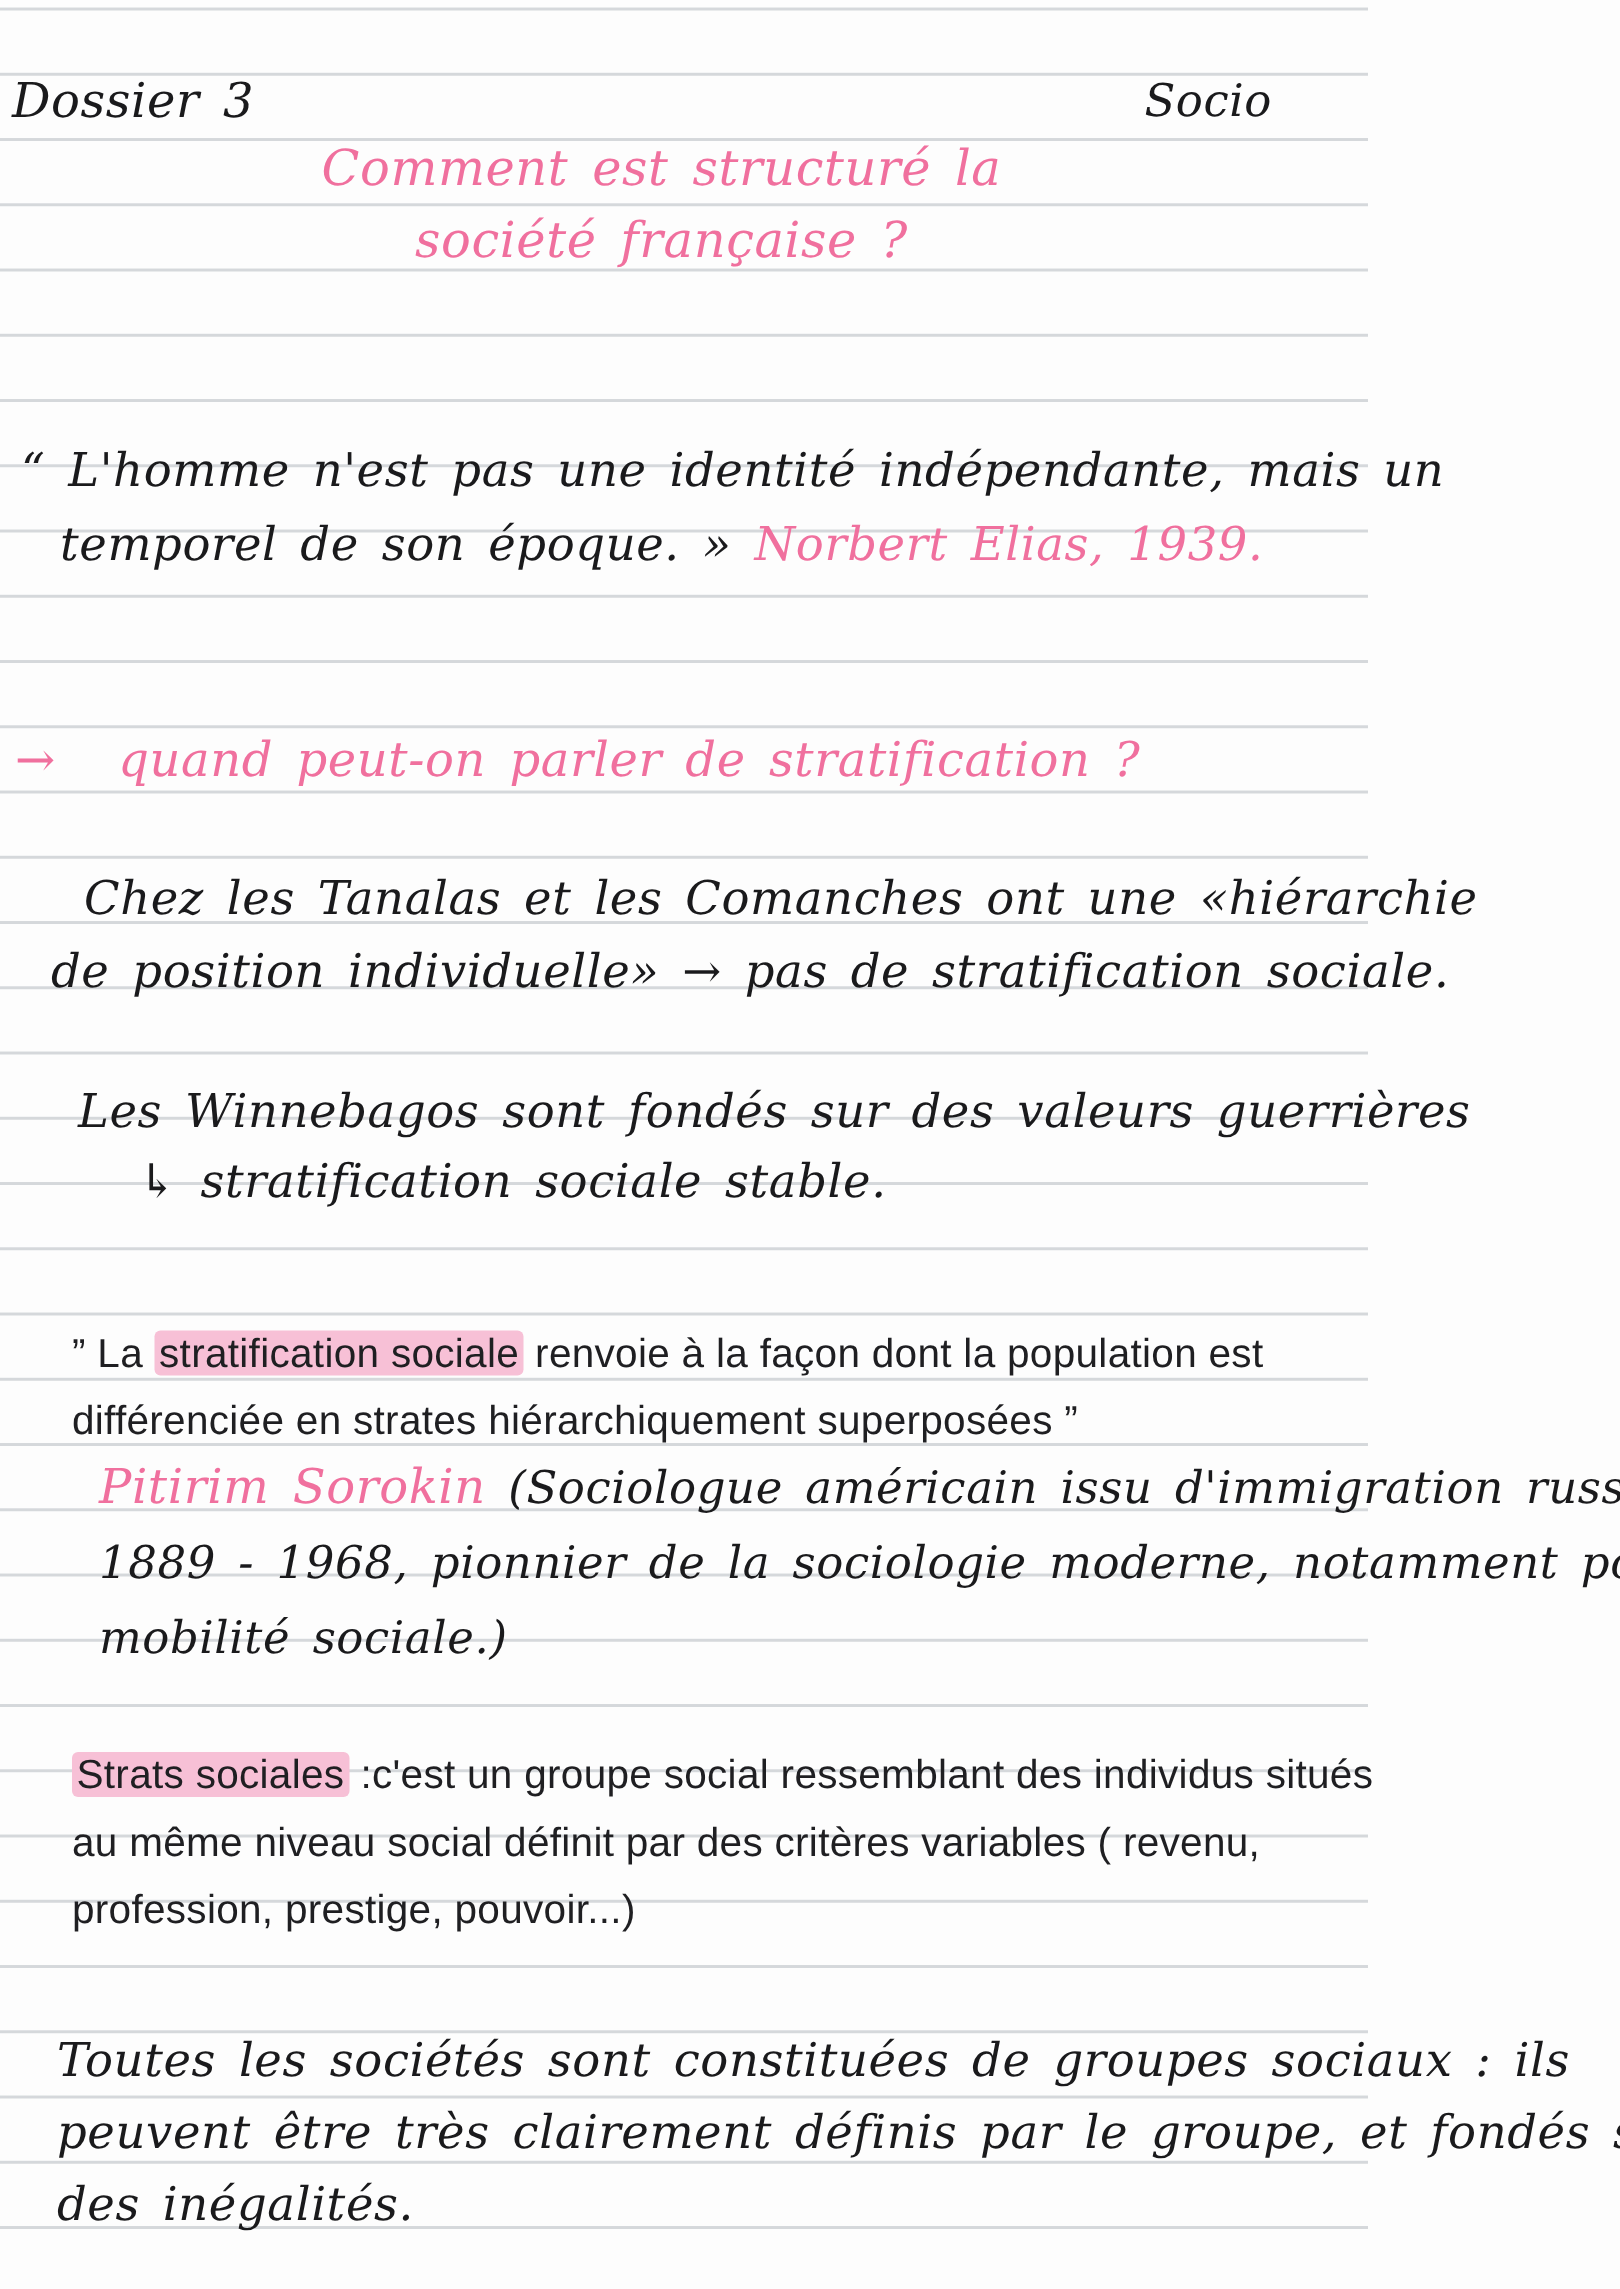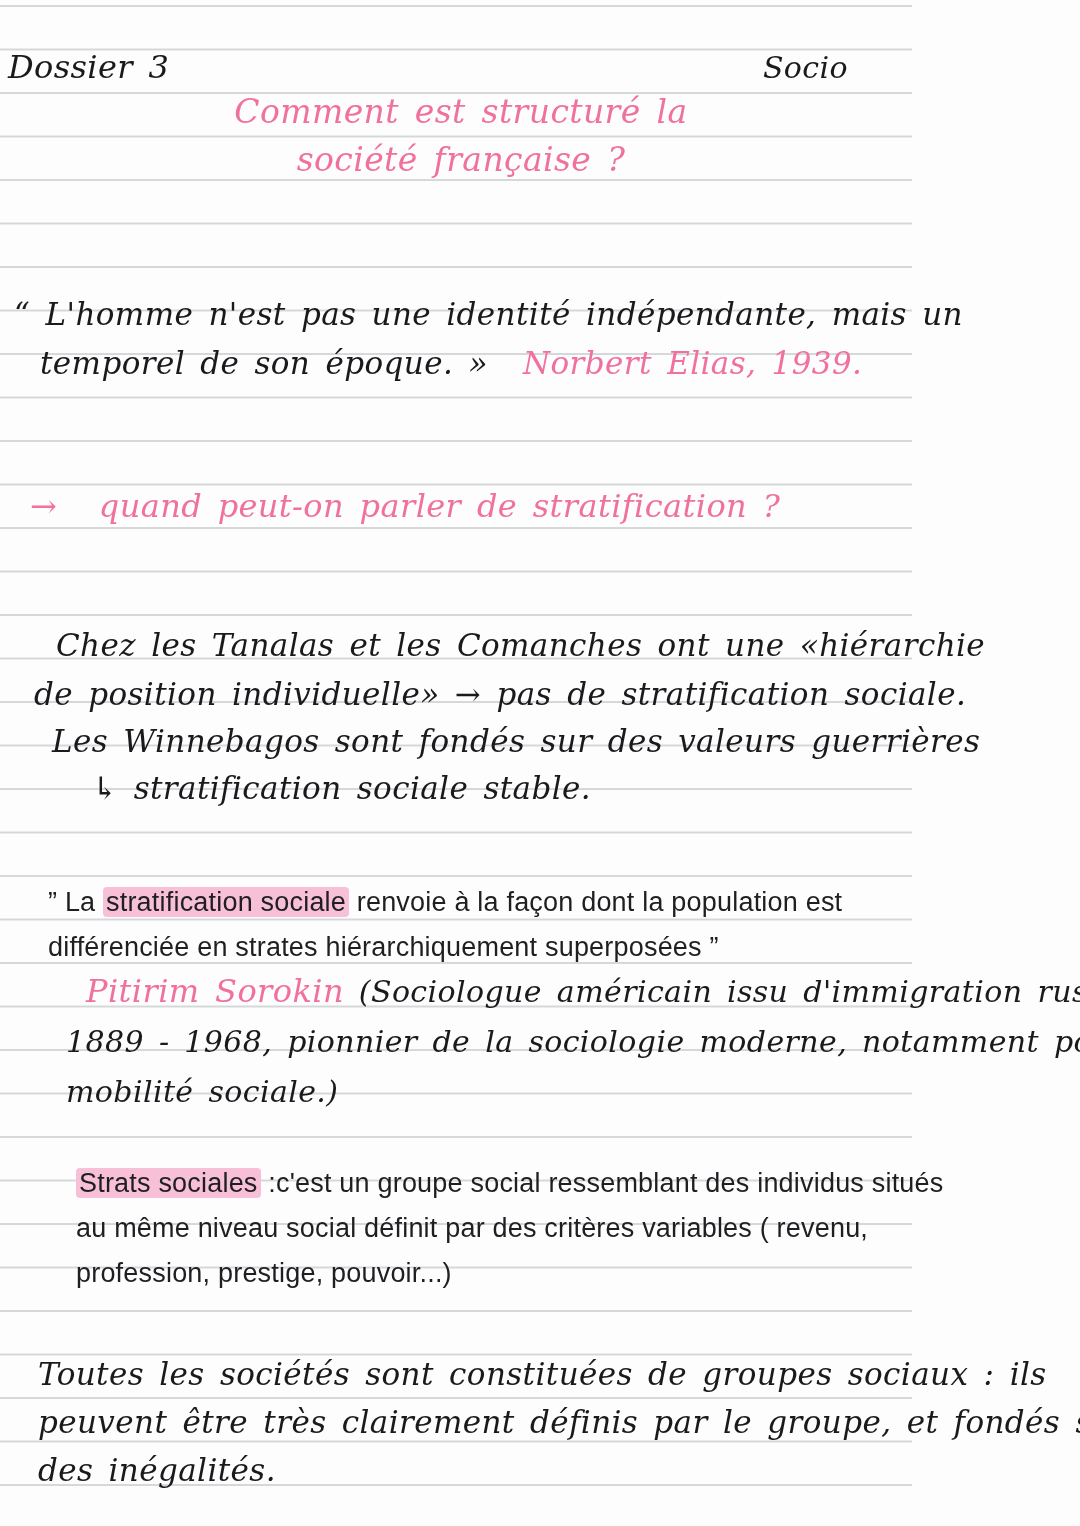--- a/index.html
+++ b/index.html
@@ -26,38 +26,38 @@
     white-space:nowrap;
   }
   .typed{
     font-family:"Liberation Sans",sans-serif;
     font-style:normal;
     color:#1f1f22;
     font-size:27px;
     letter-spacing:.2px;
     white-space:nowrap;
   }
-  .pink{color:#f0709e;margin-left:20px;}
+  .pink{color:#f0709e;}
   .hl{background:#f7c0d6;border-radius:4px;padding:0 3px;}
   .abs{position:absolute;}
   .header-left{top:48px;left:8px;font-size:32px;}
   .header-right{top:50px;right:64px;font-size:30px;}
   .title{top:88px;left:0;width:100%;text-align:center;font-size:33px;line-height:48px;padding-right:30px;box-sizing:border-box;}
   .quote{top:290px;left:14px;line-height:49px;}
   .quote .l3{padding-left:26px;font-style:italic;}
   .question{top:487px;left:10px;font-size:32px;}
   .question .arrow{margin-right:26px;font-style:normal;}
   .tanalas{top:575px;left:34px;line-height:49px;}
-  .tanalas .l1{padding-left:22px;margin-top:46px;}
+  .tanalas .l1{padding-left:22px;}
   .winnebagos{top:718px;left:52px;line-height:47px;}
   .winnebagos .l3{padding-left:40px;}
   .defquote{top:880px;left:48px;line-height:45px;}
   .sorokin{top:966px;left:66px;line-height:50px;font-size:30px;}
   .sorokin .name{font-size:32px;}
-  .strats{top:1161px;left:48px;line-height:45px;margin-left:28px;}
+  .strats{top:1161px;left:48px;line-height:45px;}
   .conclusion{top:1350px;left:38px;line-height:48px;}
 </style>
 </head>
 <body>
 
 <div class="page">
 
   <div class="abs hand header-left">Dossier 3</div>
   <div class="abs hand header-right">Socio</div>
 

